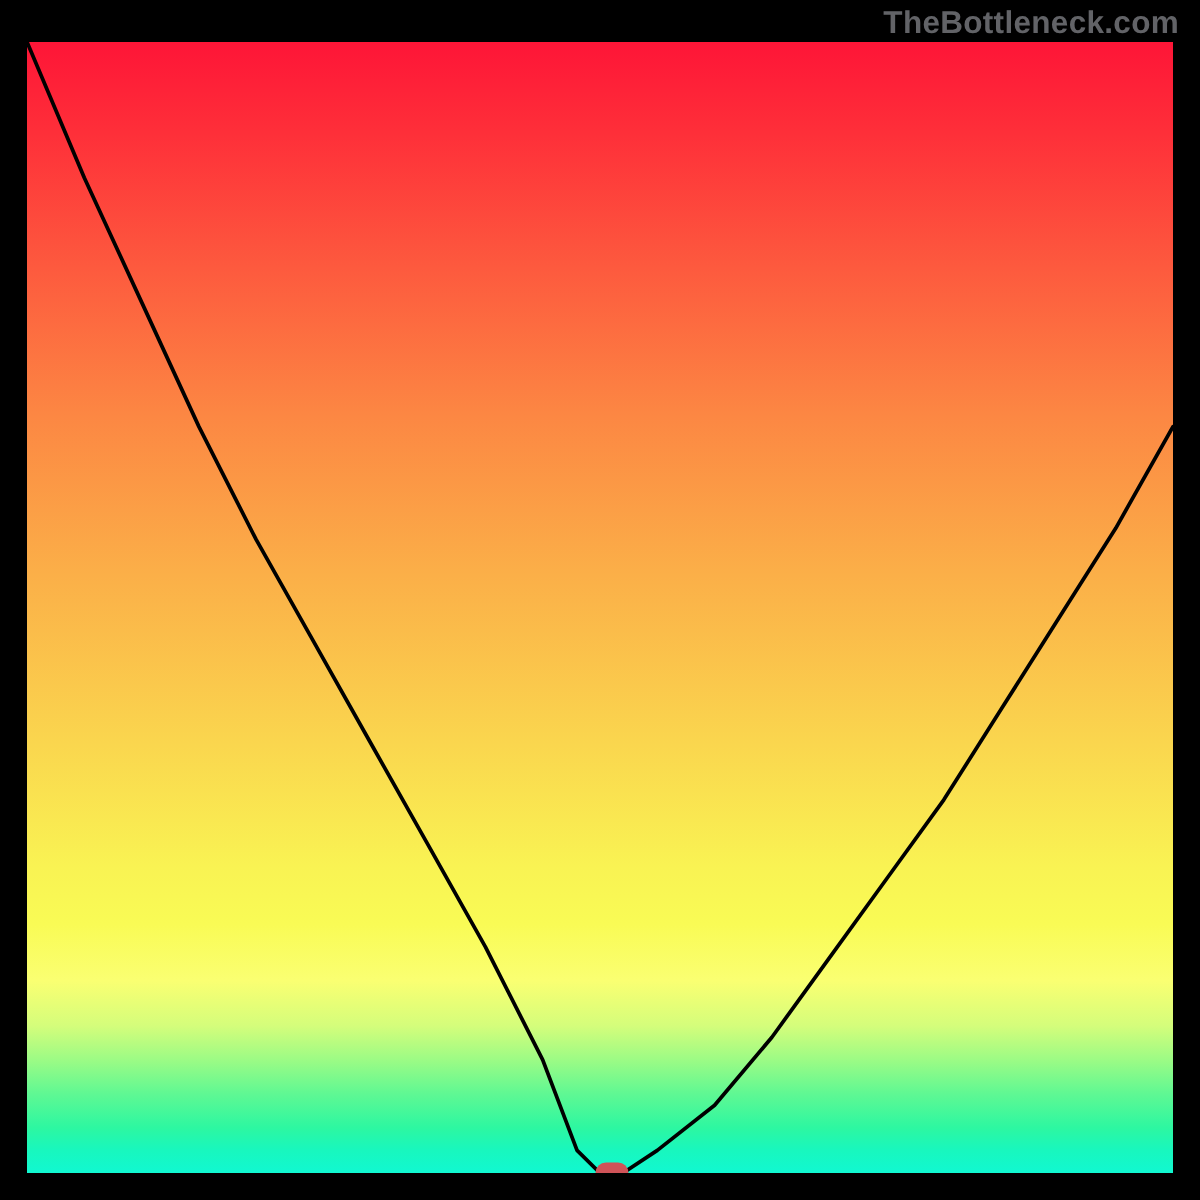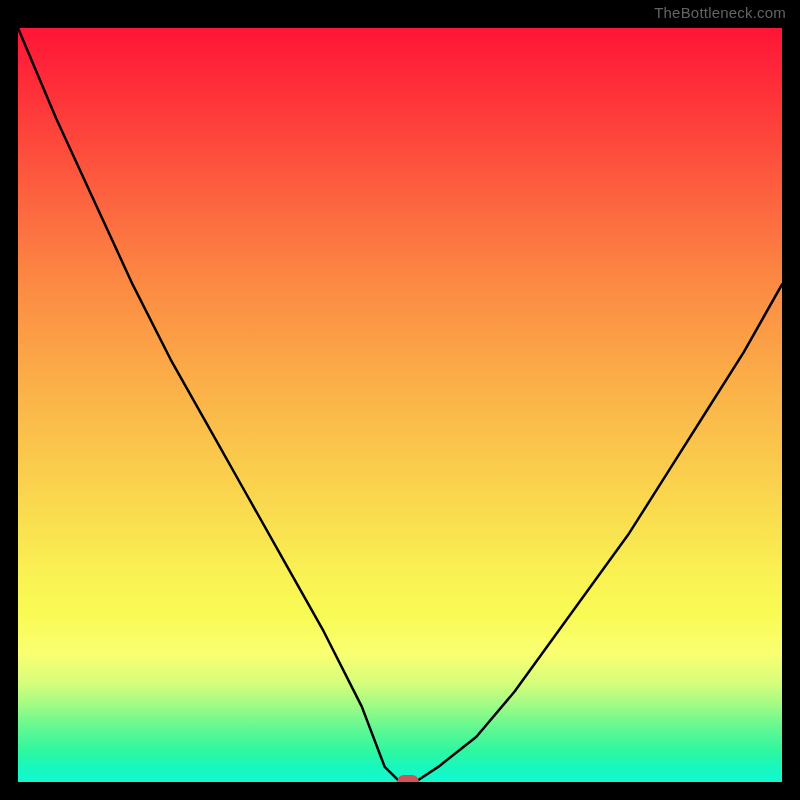--- a/index.html
+++ b/index.html
@@ -15,22 +15,22 @@
     position: relative;
     width: 800px;
     height: 800px;
     background: #000;
   }
   .watermark {
     position: absolute;
     top: 4px;
     right: 14px;
     color: #626367;
-    font-size: 15px;
-    font-weight: 400;
+    font-size: 21px;
+    font-weight: 700;
     letter-spacing: 0.2px;
     z-index: 10;
   }
   .plot-area {
     position: absolute;
     left: 18px;
     top: 28px;
     width: 764px;
     height: 754px;
     overflow: hidden;

